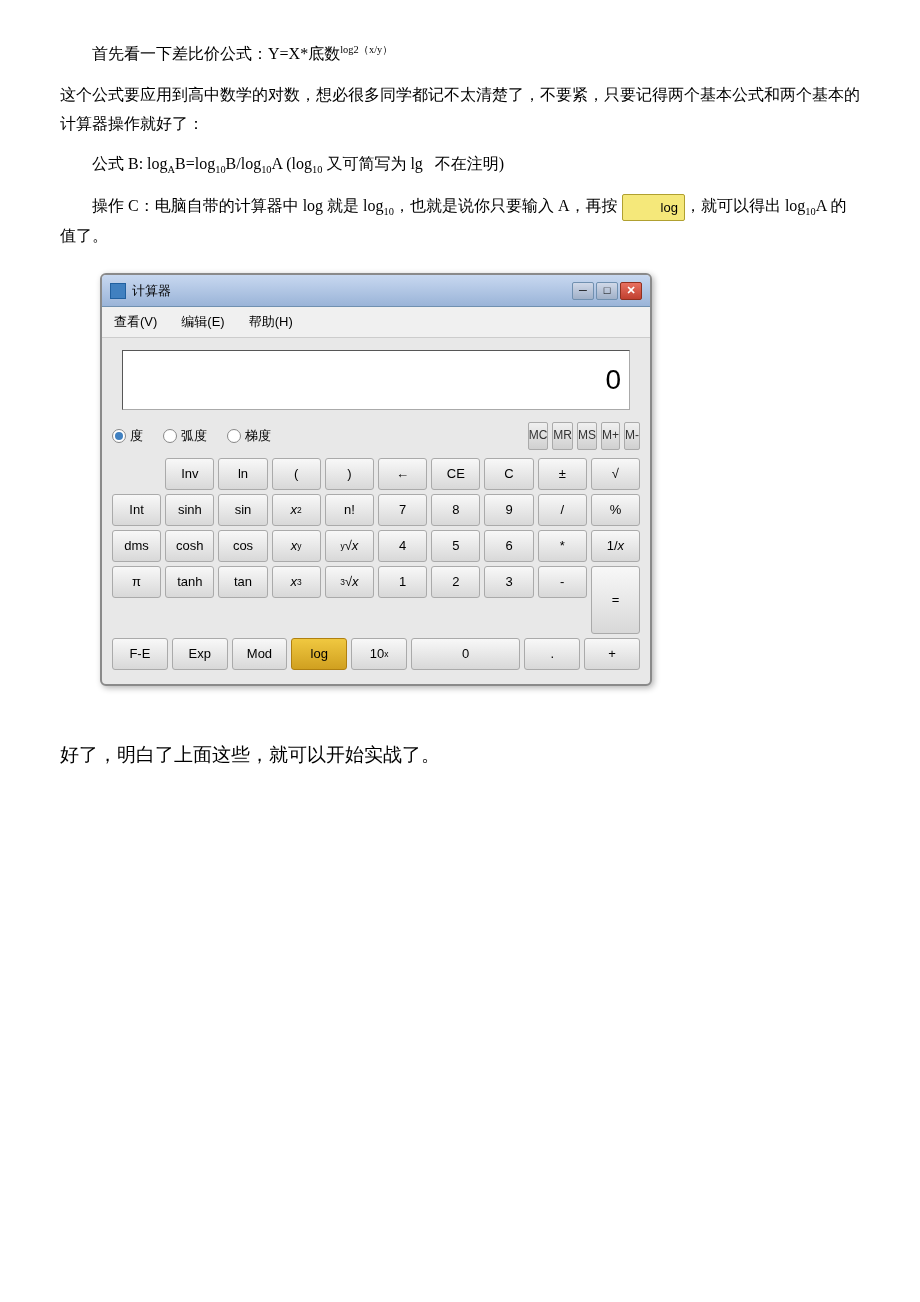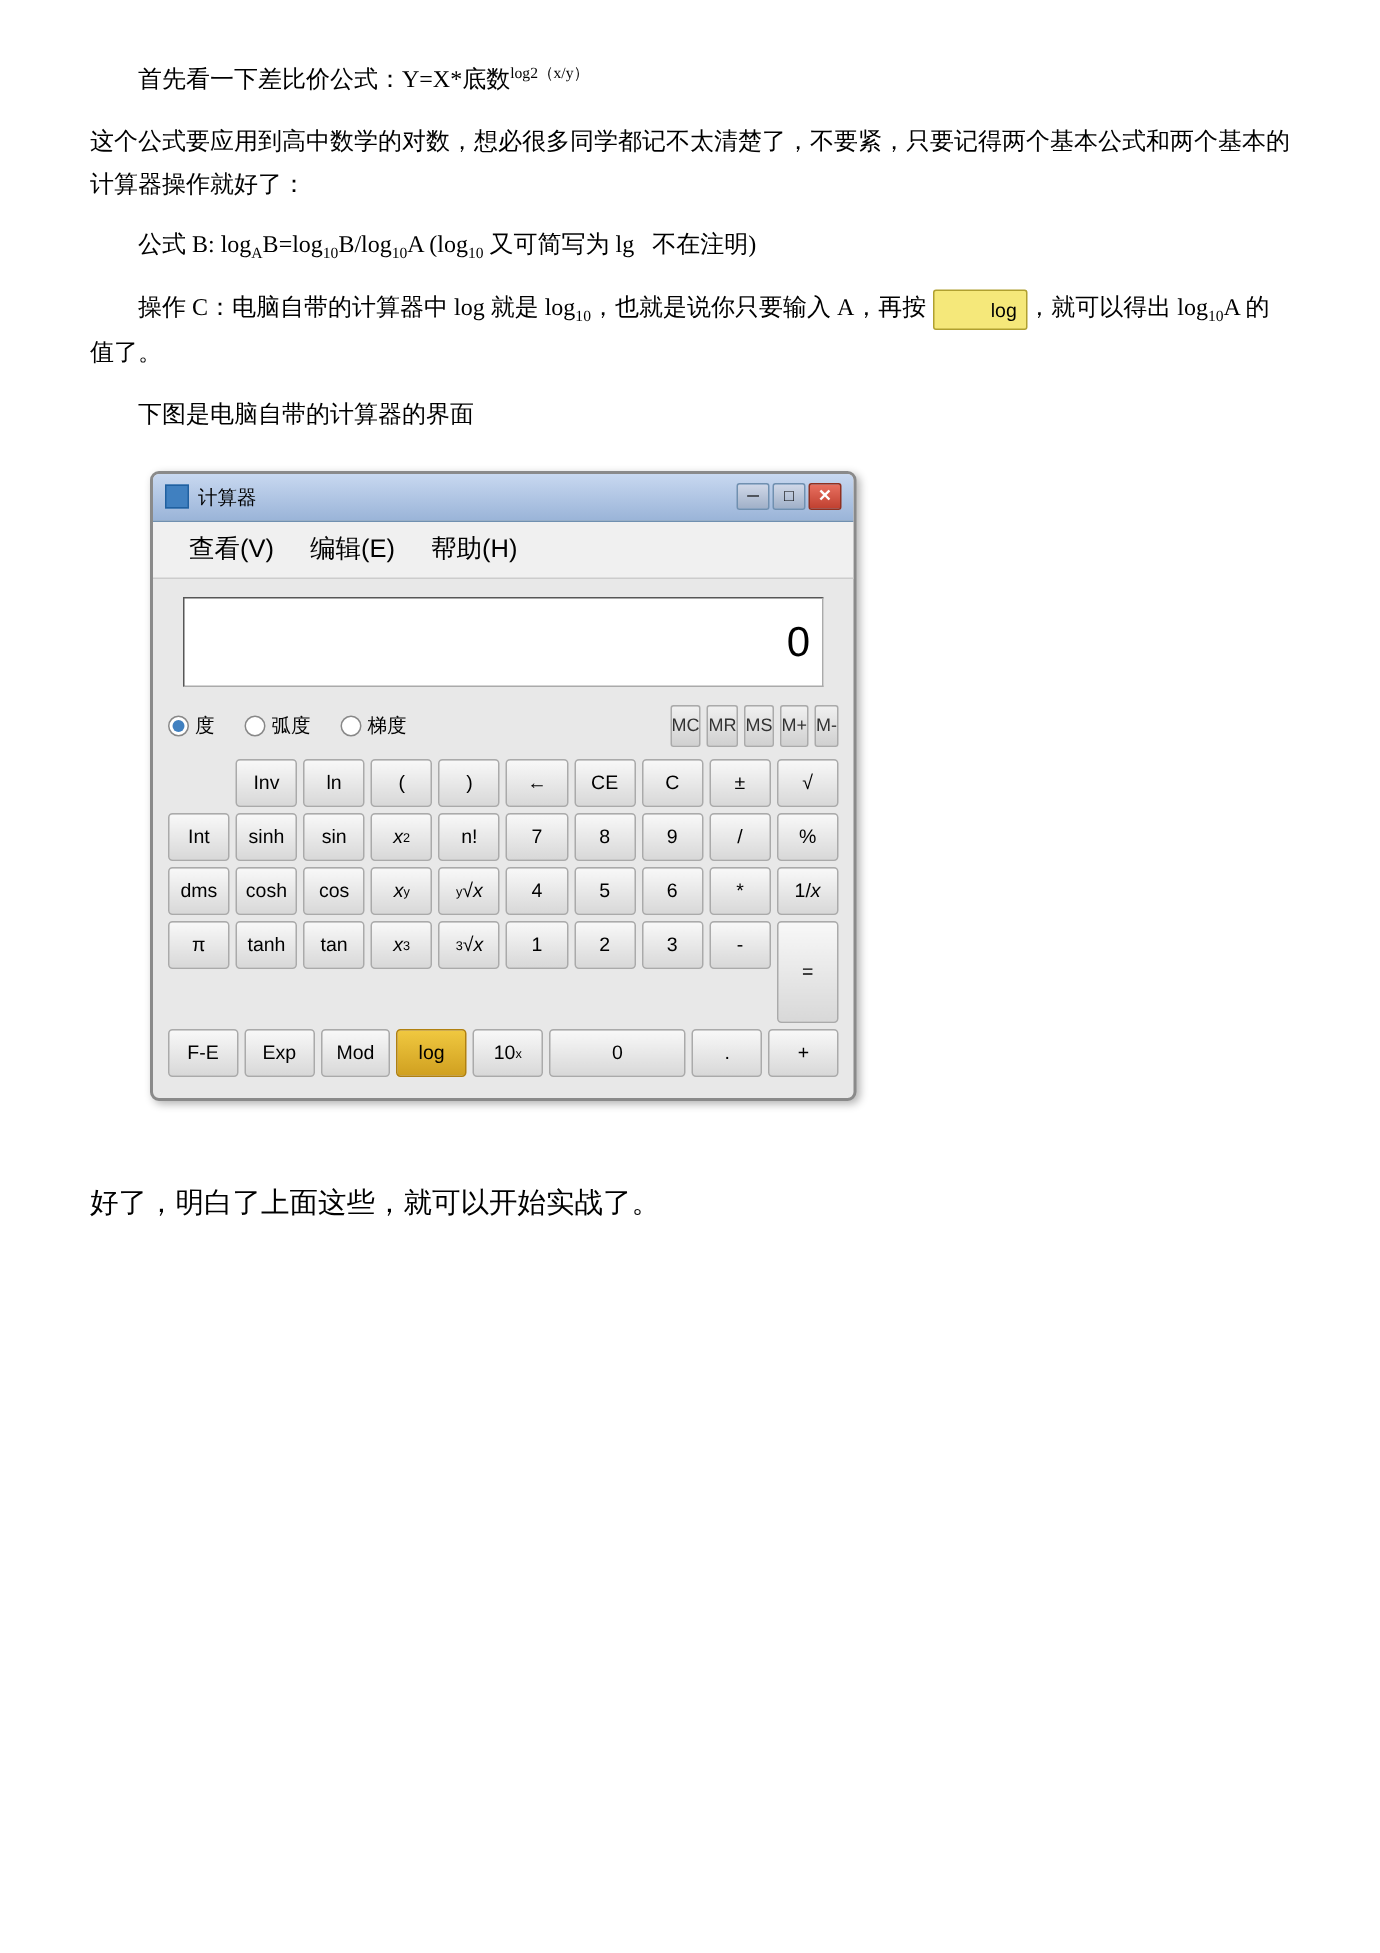--- a/index.html
+++ b/index.html
@@ -36,21 +36,21 @@
       border-radius: 2px;
       vertical-align: middle;
     }
 
     
     .calc-wrapper {
       margin: 10px 0 20px 40px;
       display: inline-block;
     }
     .calc-window {
-      width: 471px;
+      width: 552px;
       border: 2px solid #8a8a8a;
       border-radius: 6px;
       background: #e8e8e8;
       box-shadow: 2px 2px 6px rgba(0,0,0,0.3);
       overflow: hidden;
     }
     .calc-titlebar {
       background: linear-gradient(to bottom, #c8d8f0, #9ab4d8);
       padding: 4px 8px;
       display: flex;
@@ -91,22 +91,22 @@
     }
     .title-btn.close-btn {
       background: linear-gradient(to bottom, #e87060, #c04030);
       color: #fff;
       border-color: #903020;
       font-weight: bold;
     }
     .calc-menubar {
       background: #f0f0f0;
       border-bottom: 1px solid #ccc;
-      padding: 2px 20px;
-      font-size: 17px;
+      padding: 2px 8px;
+      font-size: 13px;
       font-family: "Microsoft YaHei", sans-serif;
       display: flex;
       gap: 16px;
     }
     .calc-menu-item {
       cursor: pointer;
       padding: 1px 4px;
     }
     .calc-display {
       background: #fff;
@@ -217,23 +217,20 @@
 
 
   <div class="content-block indent">
     <span>公式 B: log<sub>A</sub>B=log<sub>10</sub>B/log<sub>10</sub>A (log<sub>10</sub> 又可简写为 lg&nbsp;&nbsp;&nbsp;不在注明)</span>
   </div>
 
   <div class="content-block indent">
     <span>操作 C：电脑自带的计算器中 log 就是 log<sub>10</sub>，也就是说你只要输入 A，再按 <span class="log-button">log</span>，就可以得出 log<sub>10</sub>A 的值了。</span>
   </div>
 
-  <div class="content-block indent">
-    <span>下图是电脑自带的计算器的界面</span>
-  </div>
 
   
   <div class="calc-wrapper">
     <div class="calc-window">
 
       <div class="calc-titlebar">
         <div class="calc-title-left">
           <span class="calc-icon"></span>
           <span>计算器</span>
         </div>

